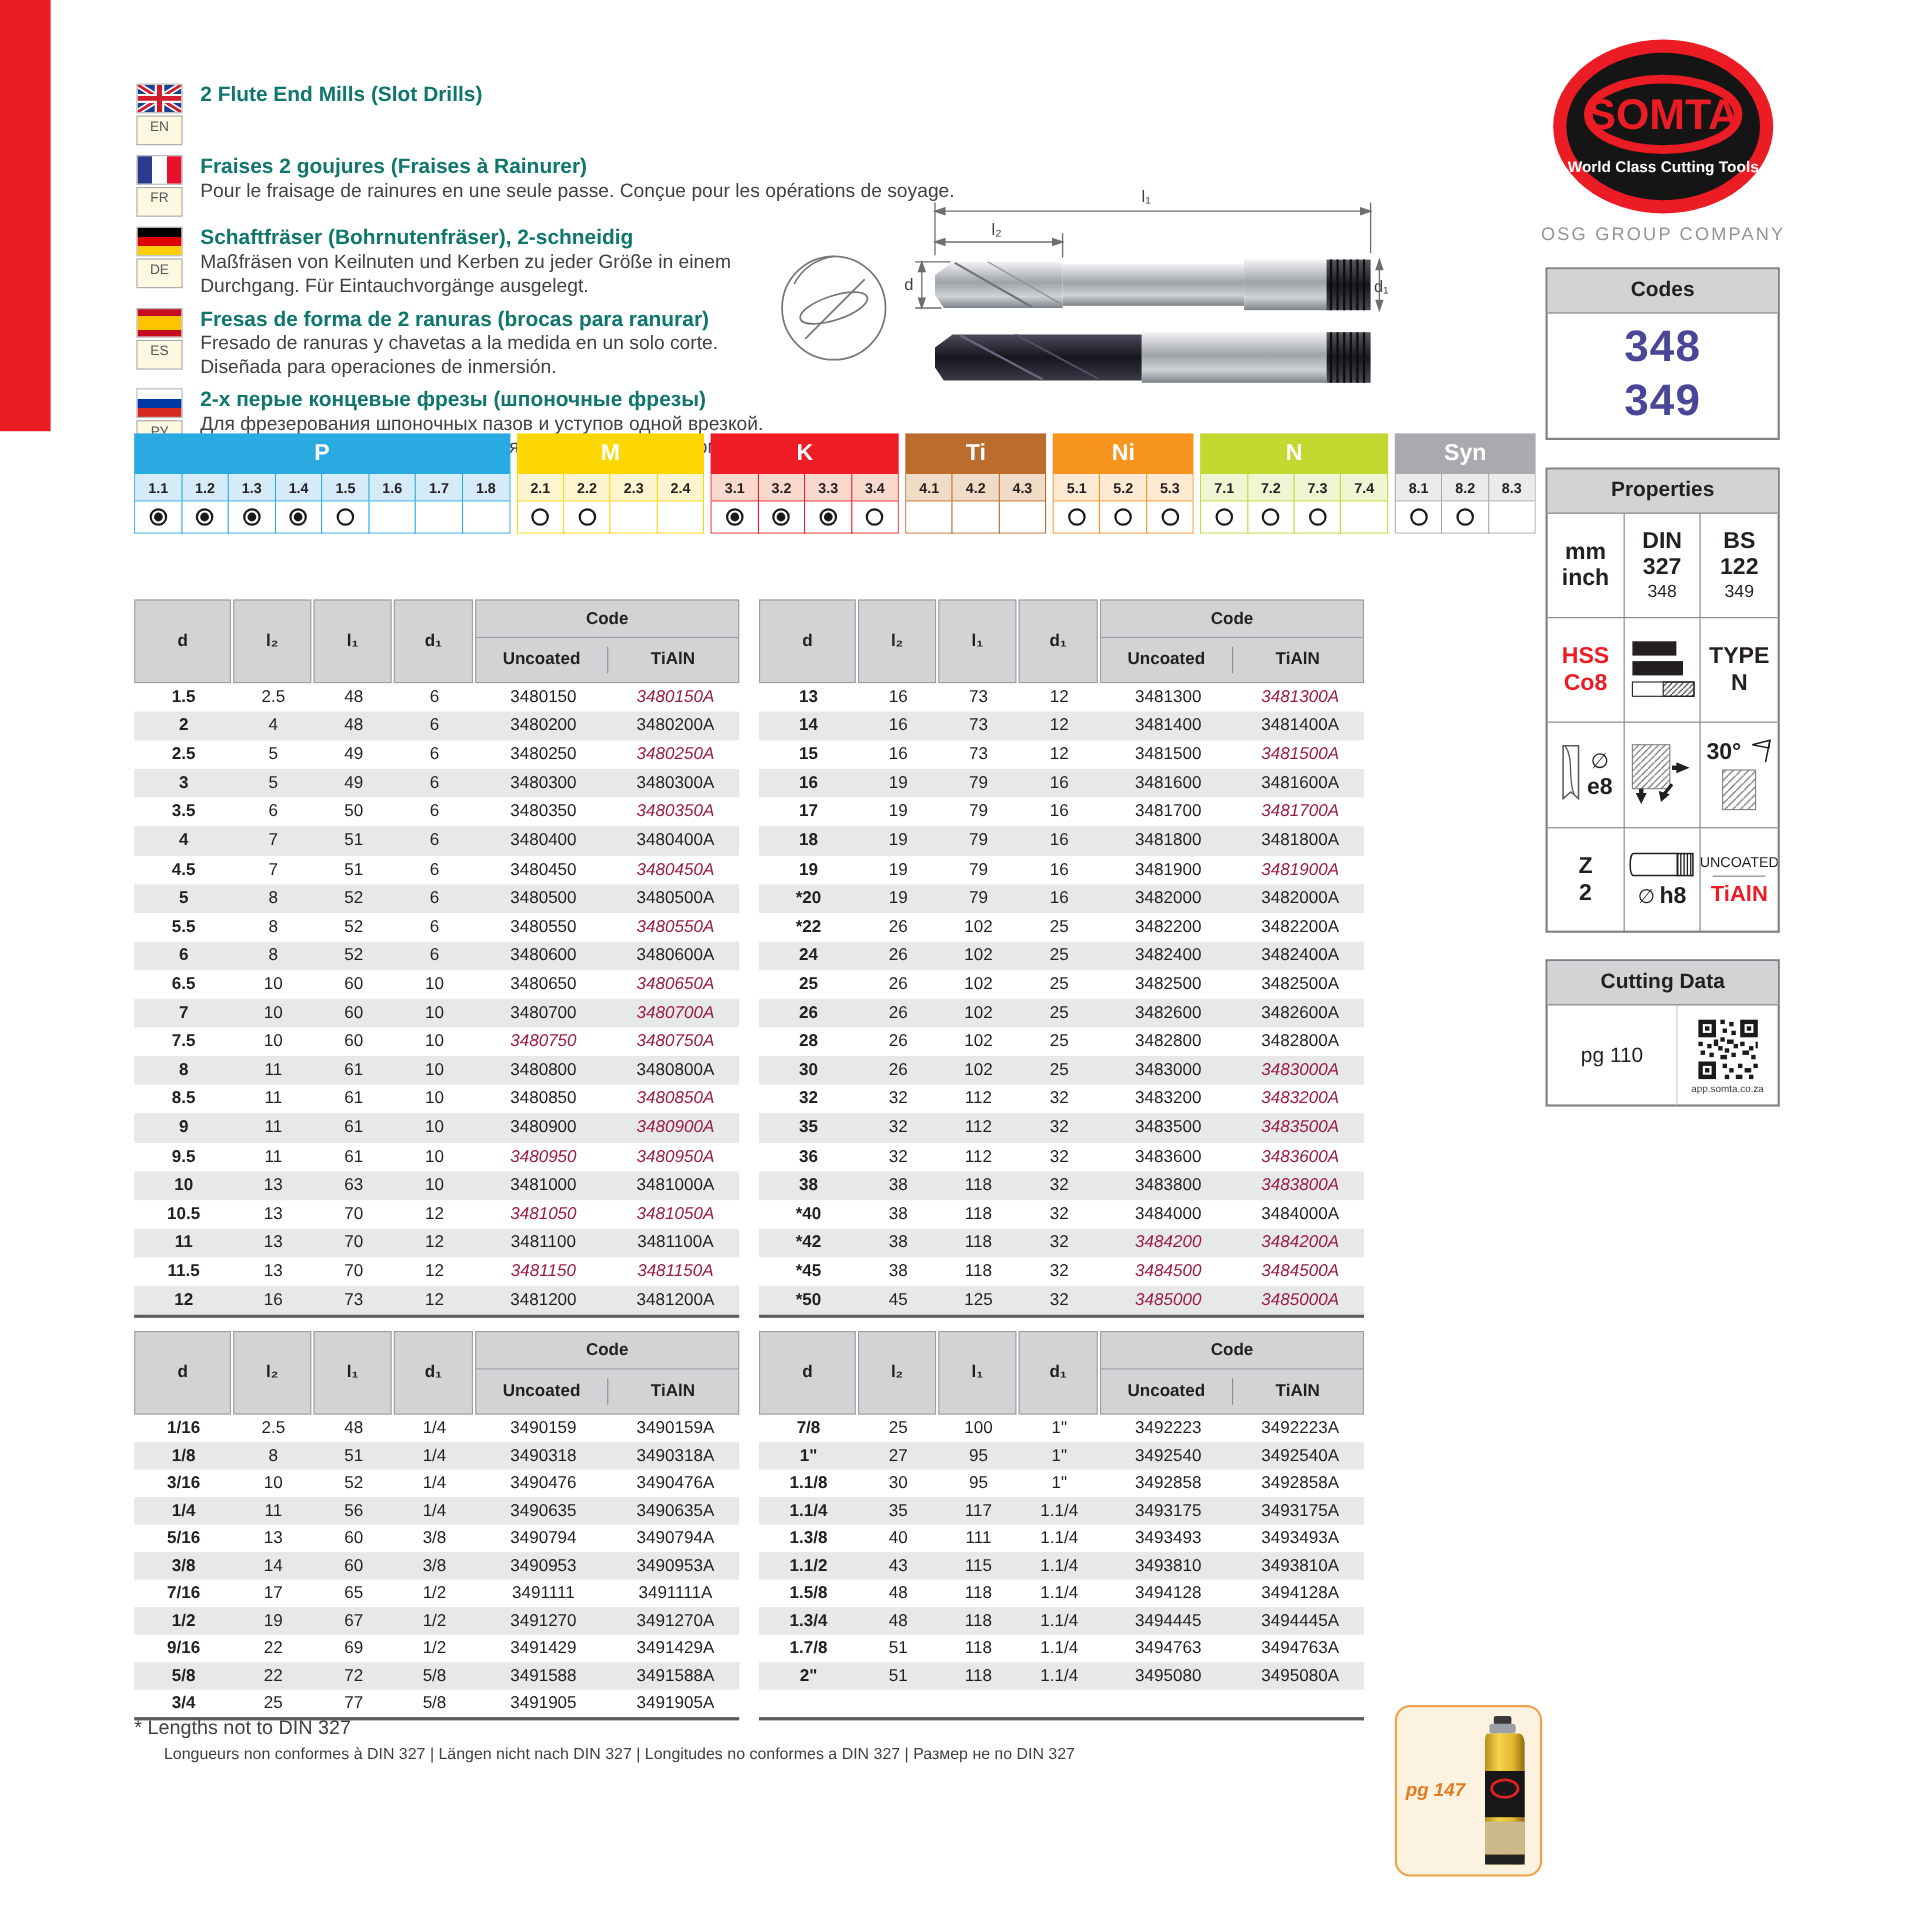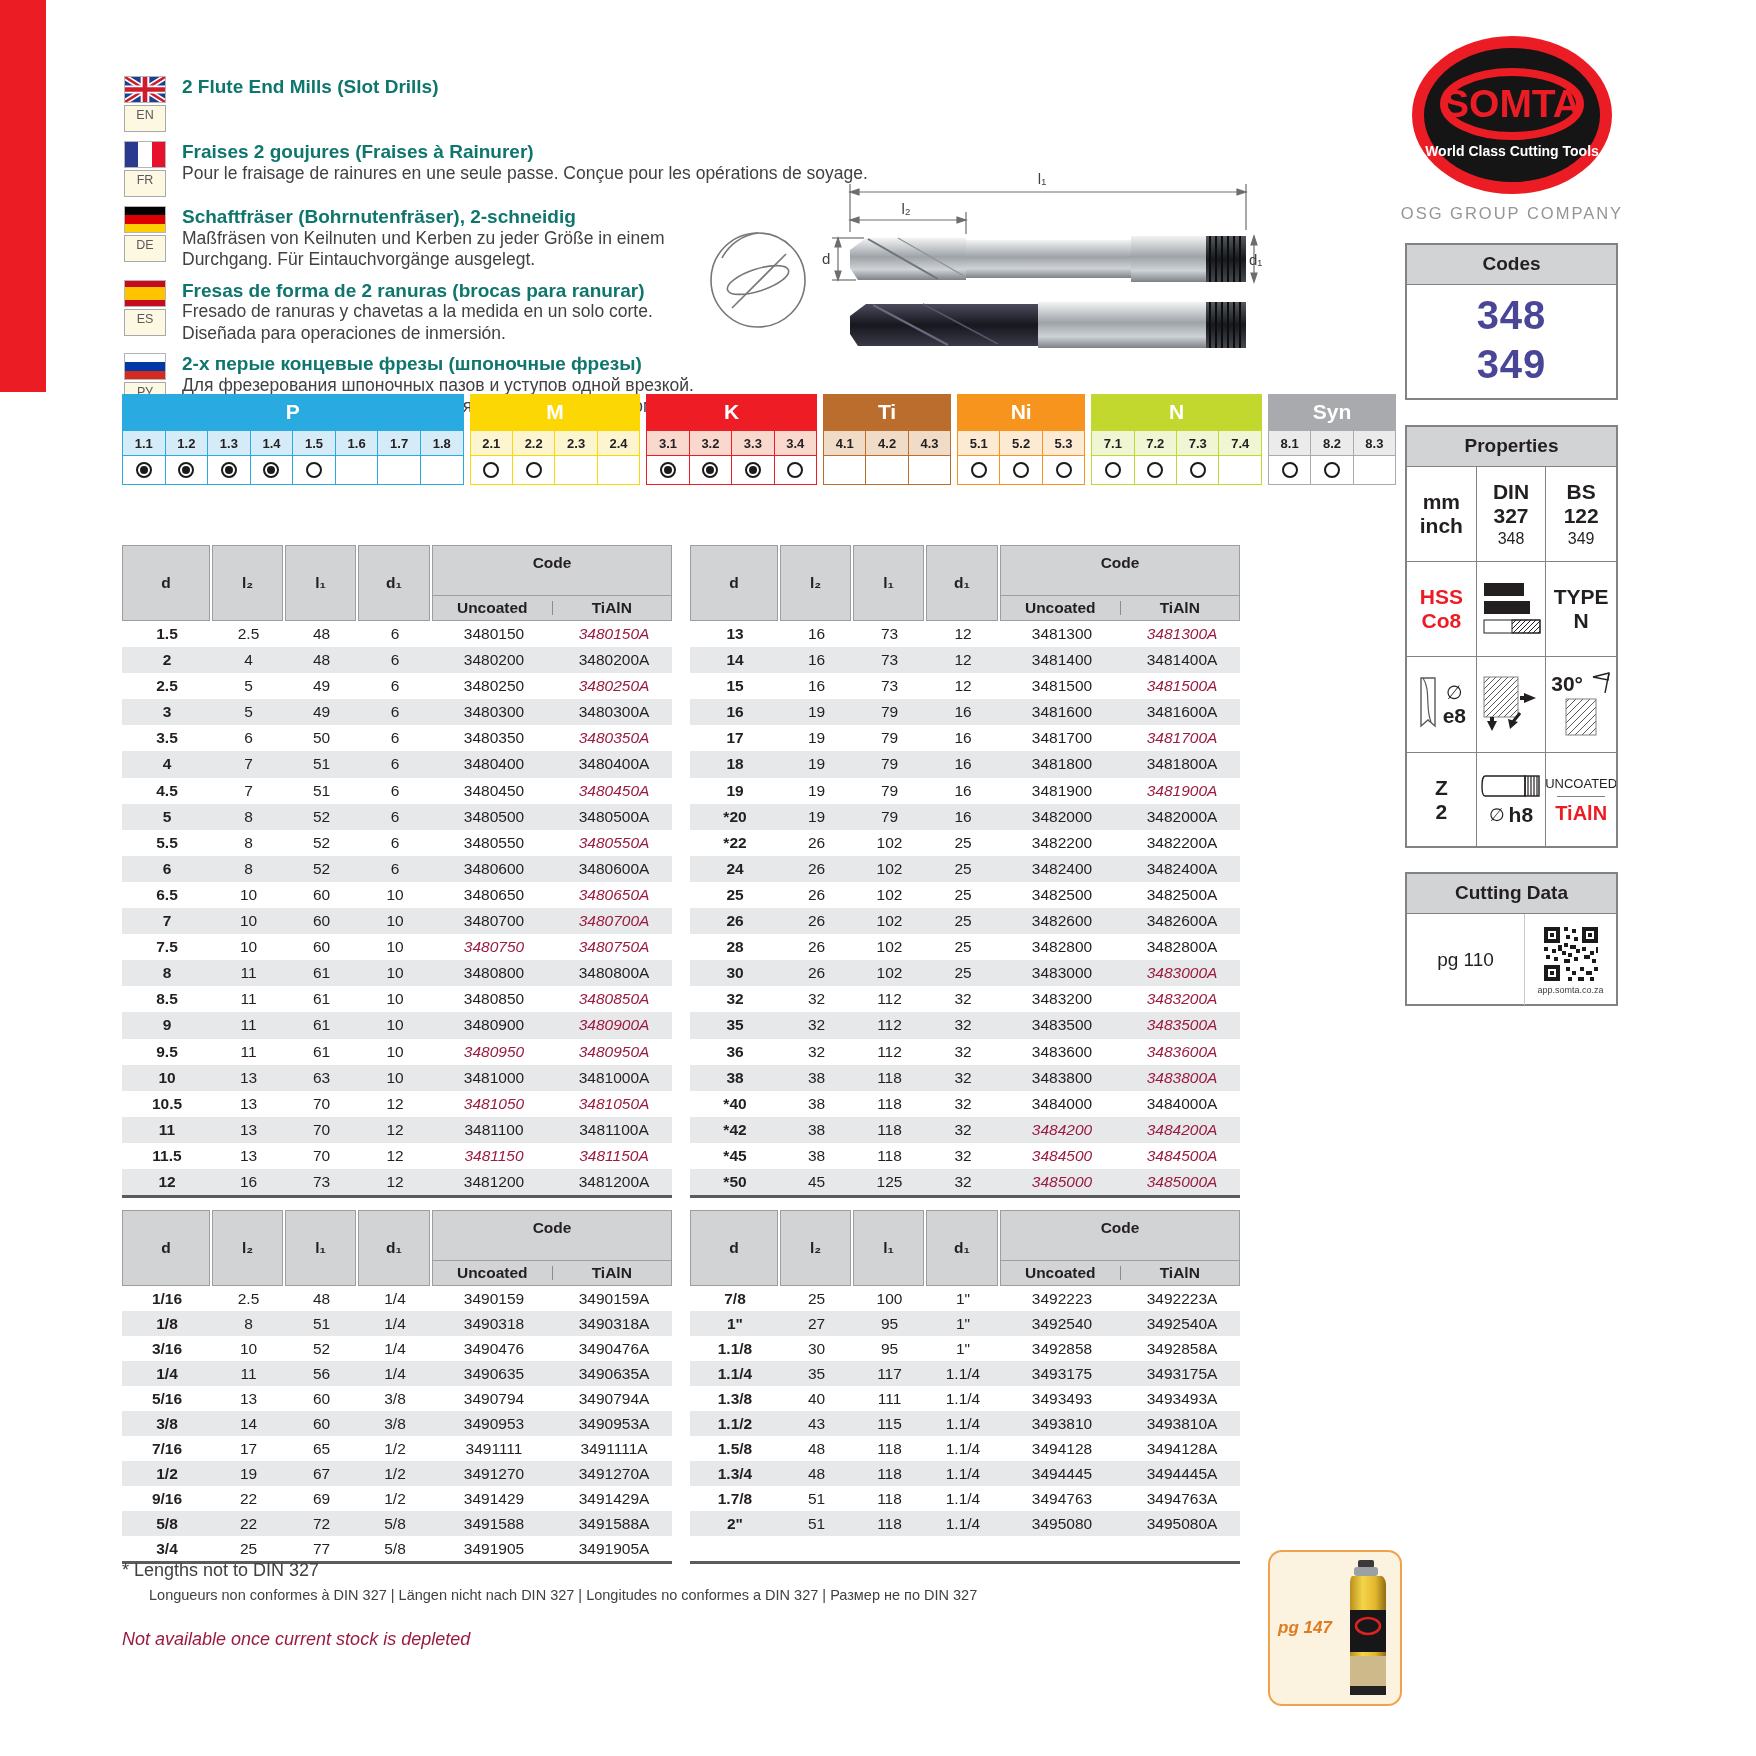--- a/index.html
+++ b/index.html
@@ -81,21 +81,21 @@
   .spec-table { position:absolute; width:550px; font-size:15.5px; }
   .t1 { left:122px; top:545px; }
   .t2 { left:690px; top:545px; }
   .t3 { left:122px; top:1210px; }
   .t4 { left:690px; top:1210px; }
   .t-head { display:flex; height:76px; }
   .th-cell { width:88px; margin-right:2px; background:#d1d3d4; border:1px solid #9c9ea1;
              display:flex; align-items:center; justify-content:center; font-weight:bold; }
   .th-cell.w2 { width:71px; } .th-cell.w3 { width:71px; } .th-cell.w4 { width:72px; }
   .th-code { flex:1; background:#d1d3d4; border:1px solid #9c9ea1; display:flex; flex-direction:column; }
-  .th-code-top { height:50px; line-height:34px; text-align:center; font-weight:bold;
+  .th-code-top { height:34px; line-height:34px; text-align:center; font-weight:bold;
                  border-bottom:1px solid #9c9ea1; }
   .th-code-bot { flex:1; display:flex; align-items:center; }
   .th-sub { flex:1; text-align:center; font-weight:bold; }
   .th-divider { width:1px; height:60%; background:#8a8c8f; }
   .t-body { border-bottom:3px solid #5a5b5e; }
   .t-row { display:flex; }
   .top .t-row { height:26.1px; line-height:26.1px; }
   .bot .t-row { height:25px; line-height:25px; }
   .t-row.alt { background:#e7e8e9; }
   .t-cell { text-align:center; }
@@ -1250,21 +1250,20 @@
           <div class="t-cell c-unc">3495080</div>
           <div class="t-cell c-tia">3495080A</div>
         </div>
         <div class="t-pad"></div>
       </div>
     </div>
 
   <div class="foot">
     <div class="foot-star">* Lengths not to DIN 327</div>
     <div class="foot-trans">Longueurs non conformes à DIN 327 | Längen nicht nach DIN 327 | Longitudes no conformes a DIN 327 | Размер не по DIN 327</div>
-    <div class="foot-red">Not available once current stock is depleted</div>
   </div>
 
   <div class="promo">
     <div class="promo-pg">pg 147</div>
     <svg width="46" height="140" viewBox="0 0 46 140">
       <defs>
         <linearGradient id="can" x1="0" y1="0" x2="1" y2="0">
           <stop offset="0" stop-color="#b98f1c"></stop>
             <stop offset="0.35" stop-color="#f4d44a"></stop>
           <stop offset="0.7" stop-color="#e3b82e"></stop>

